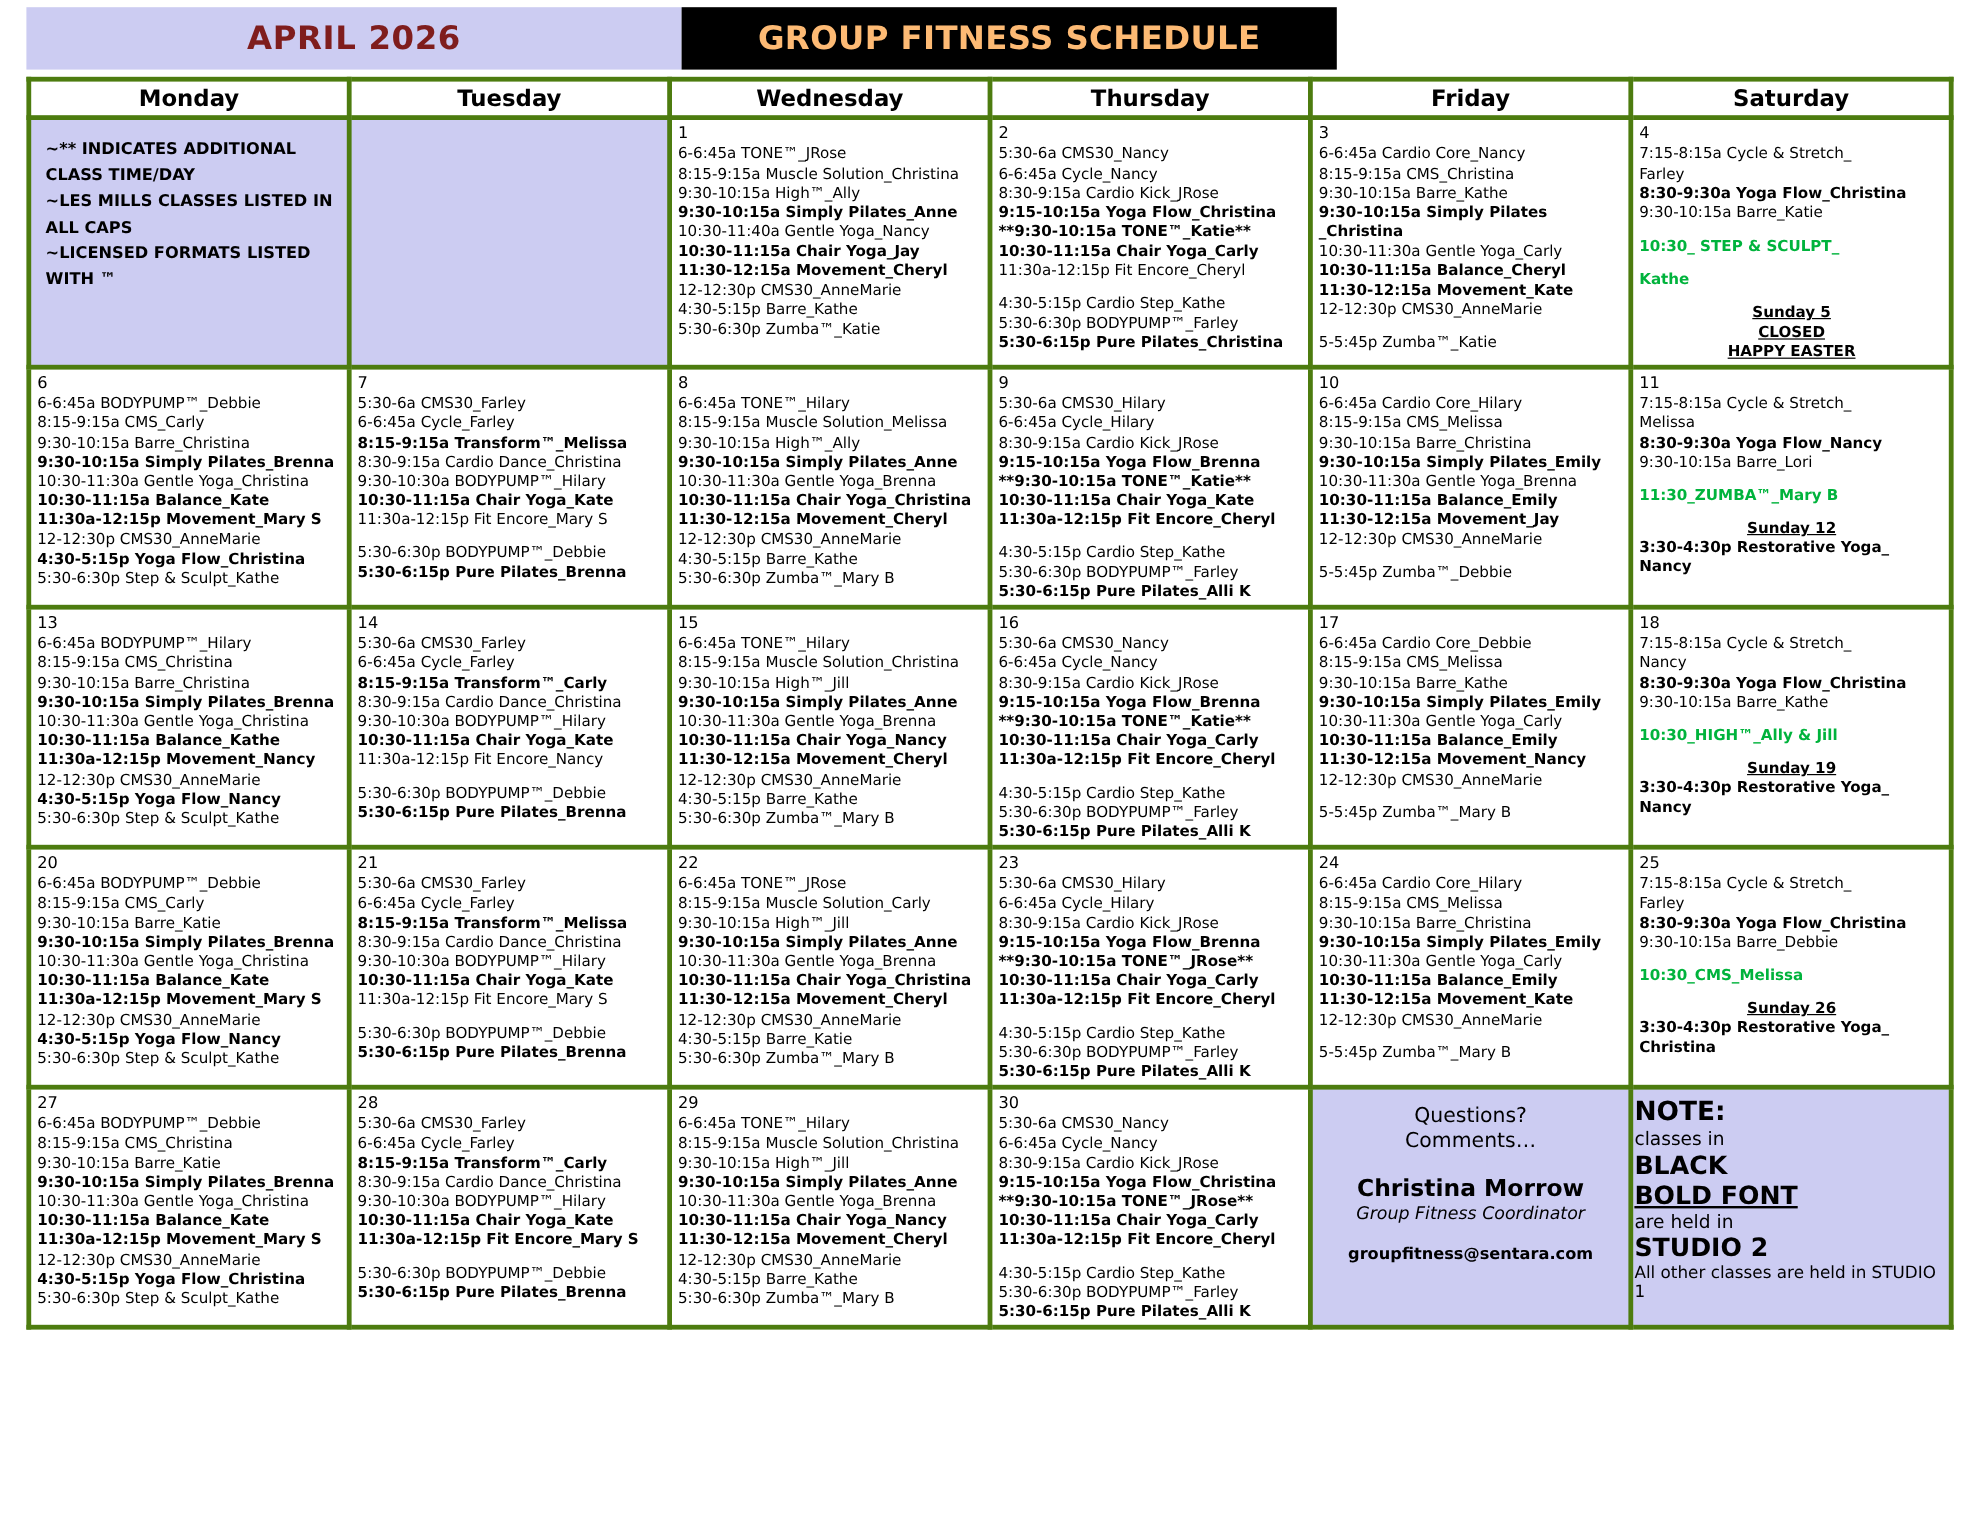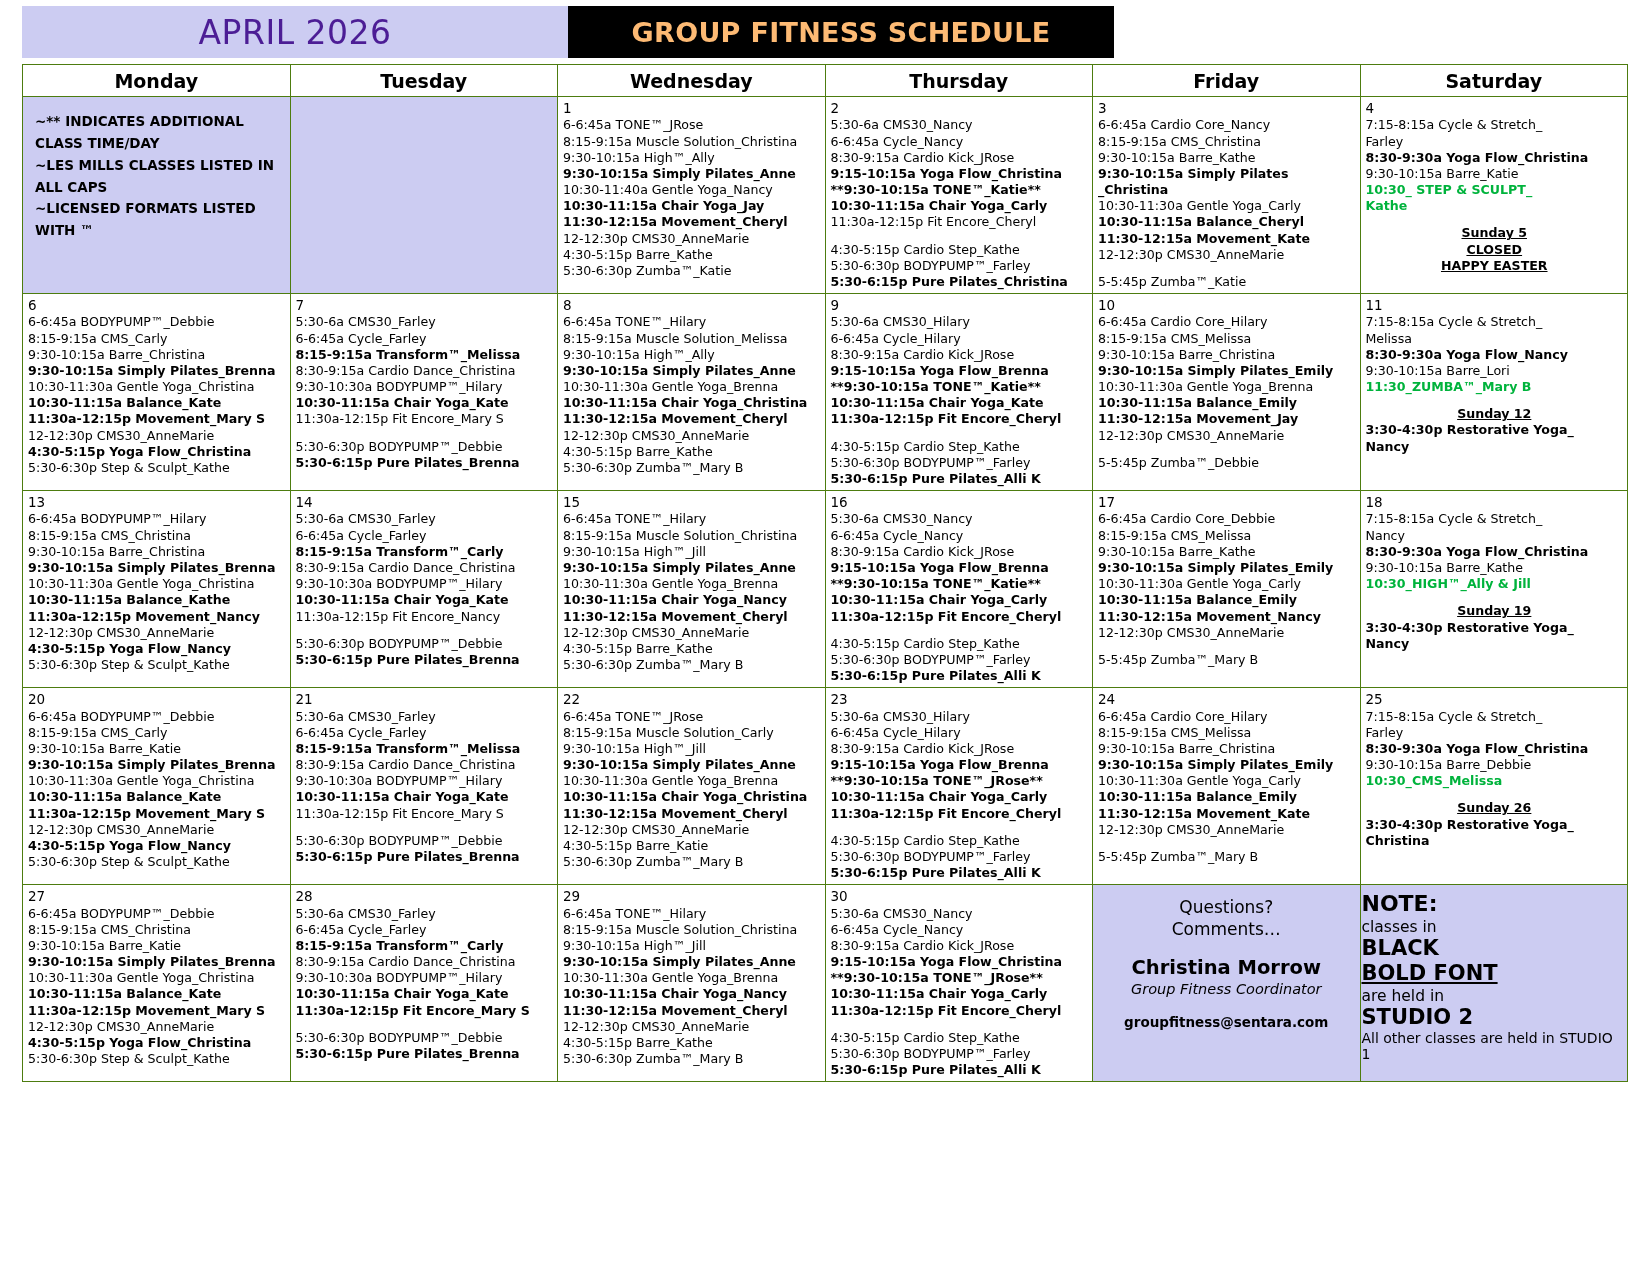--- a/index.html
+++ b/index.html
@@ -21,24 +21,24 @@
     display: flex;
     width: 100%;
     height: 52px;
     align-items: stretch;
   }
   .hdr-left, .hdr-right {
     background: #ccccf2;
     display: flex;
     align-items: center;
     justify-content: center;
-    font-weight: normal;
-    font-size: 33px;
+    font-weight: bold;
+    font-size: 27px;
     letter-spacing: 0.5px;
-    color: #4c1d95;
+    color: #7f1d1d;
   }
   .hdr-left { width: 34%; }
   .hdr-center {
     width: 34%;
     background: #000000;
     color: #fdba74;
     display: flex;
     align-items: center;
     justify-content: center;
     font-weight: bold;
@@ -48,21 +48,21 @@
   .hdr-right { width: 32%; }
 
   
   table.cal {
     border-collapse: collapse;
     width: 100%;
     margin-top: 6px;
     table-layout: fixed;
   }
   table.cal th, table.cal td {
-    border: 1px solid #4d7c0f;
+    border: 4px solid #4d7c0f;
     vertical-align: top;
   }
   table.cal th {
     height: 32px;
     font-size: 19px;
     font-weight: bold;
     text-align: center;
     vertical-align: middle;
   }
   td.day {
@@ -71,21 +71,21 @@
     line-height: 1.285;
     height: 110px;
   }
   .daynum {
     font-size: 13.5px;
     margin-bottom: 0px;
     display: block;
   }
   .cls { white-space: nowrap; display: block; }
   .b { font-weight: bold; }
-  .grn { color: #00b33c; font-weight: bold; }
+  .grn { color: #00b33c; font-weight: bold; margin-top: 12px; }
   .spacer { display: block; height: 11px; }
   .ctr { text-align: center; }
   .u { text-decoration: underline; }
 
   
   td.notes {
     background: #ccccf2;
     padding: 14px 10px 10px 12px;
     font-size: 13.5px;
     font-weight: bold;

